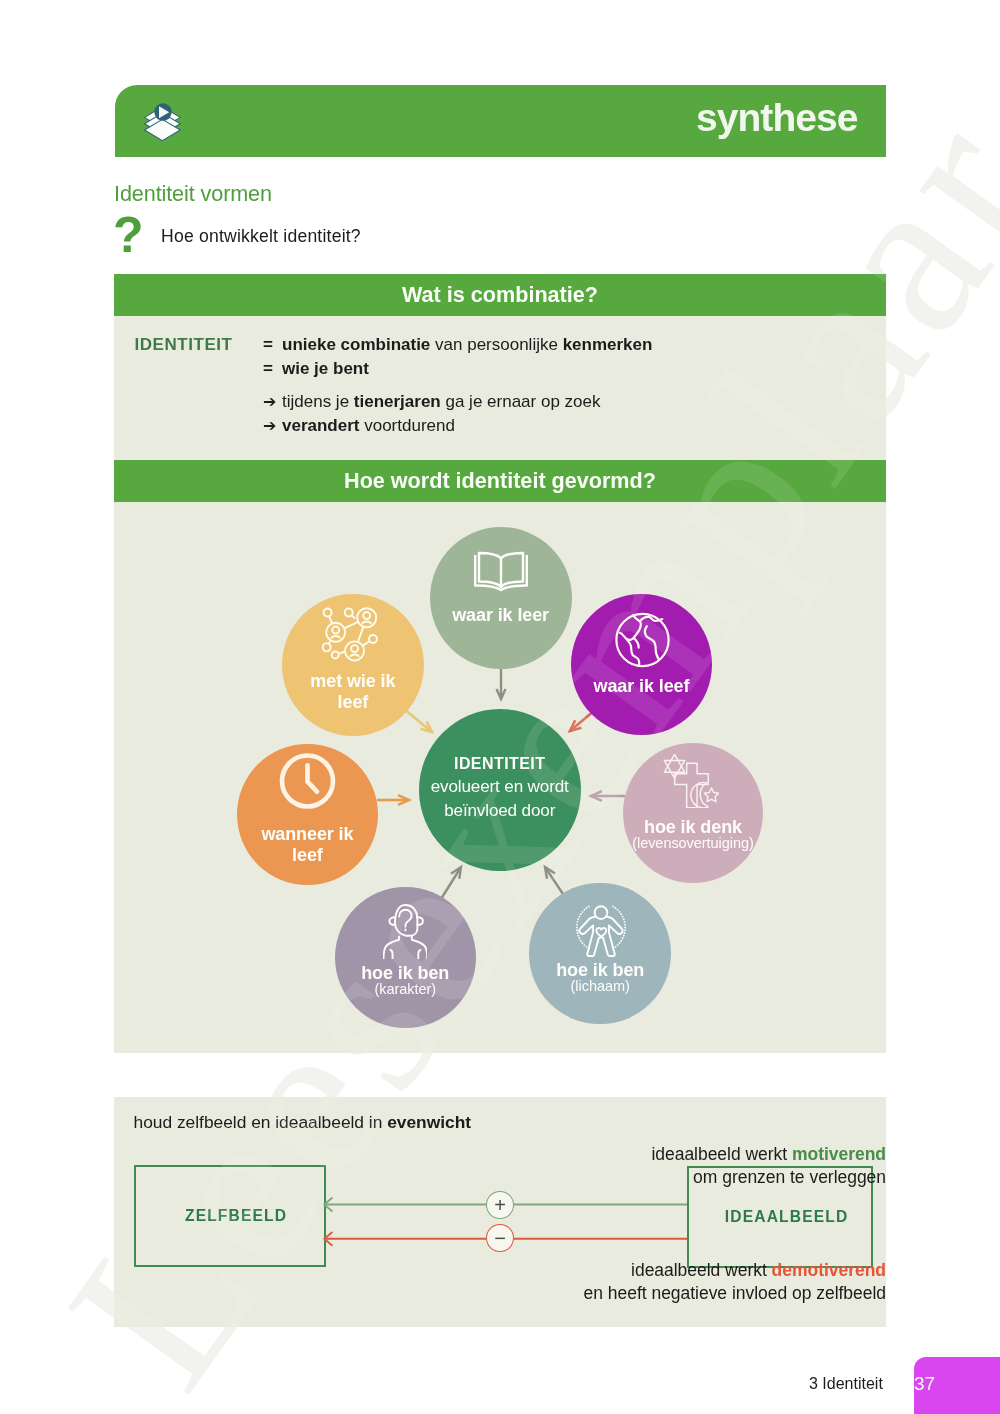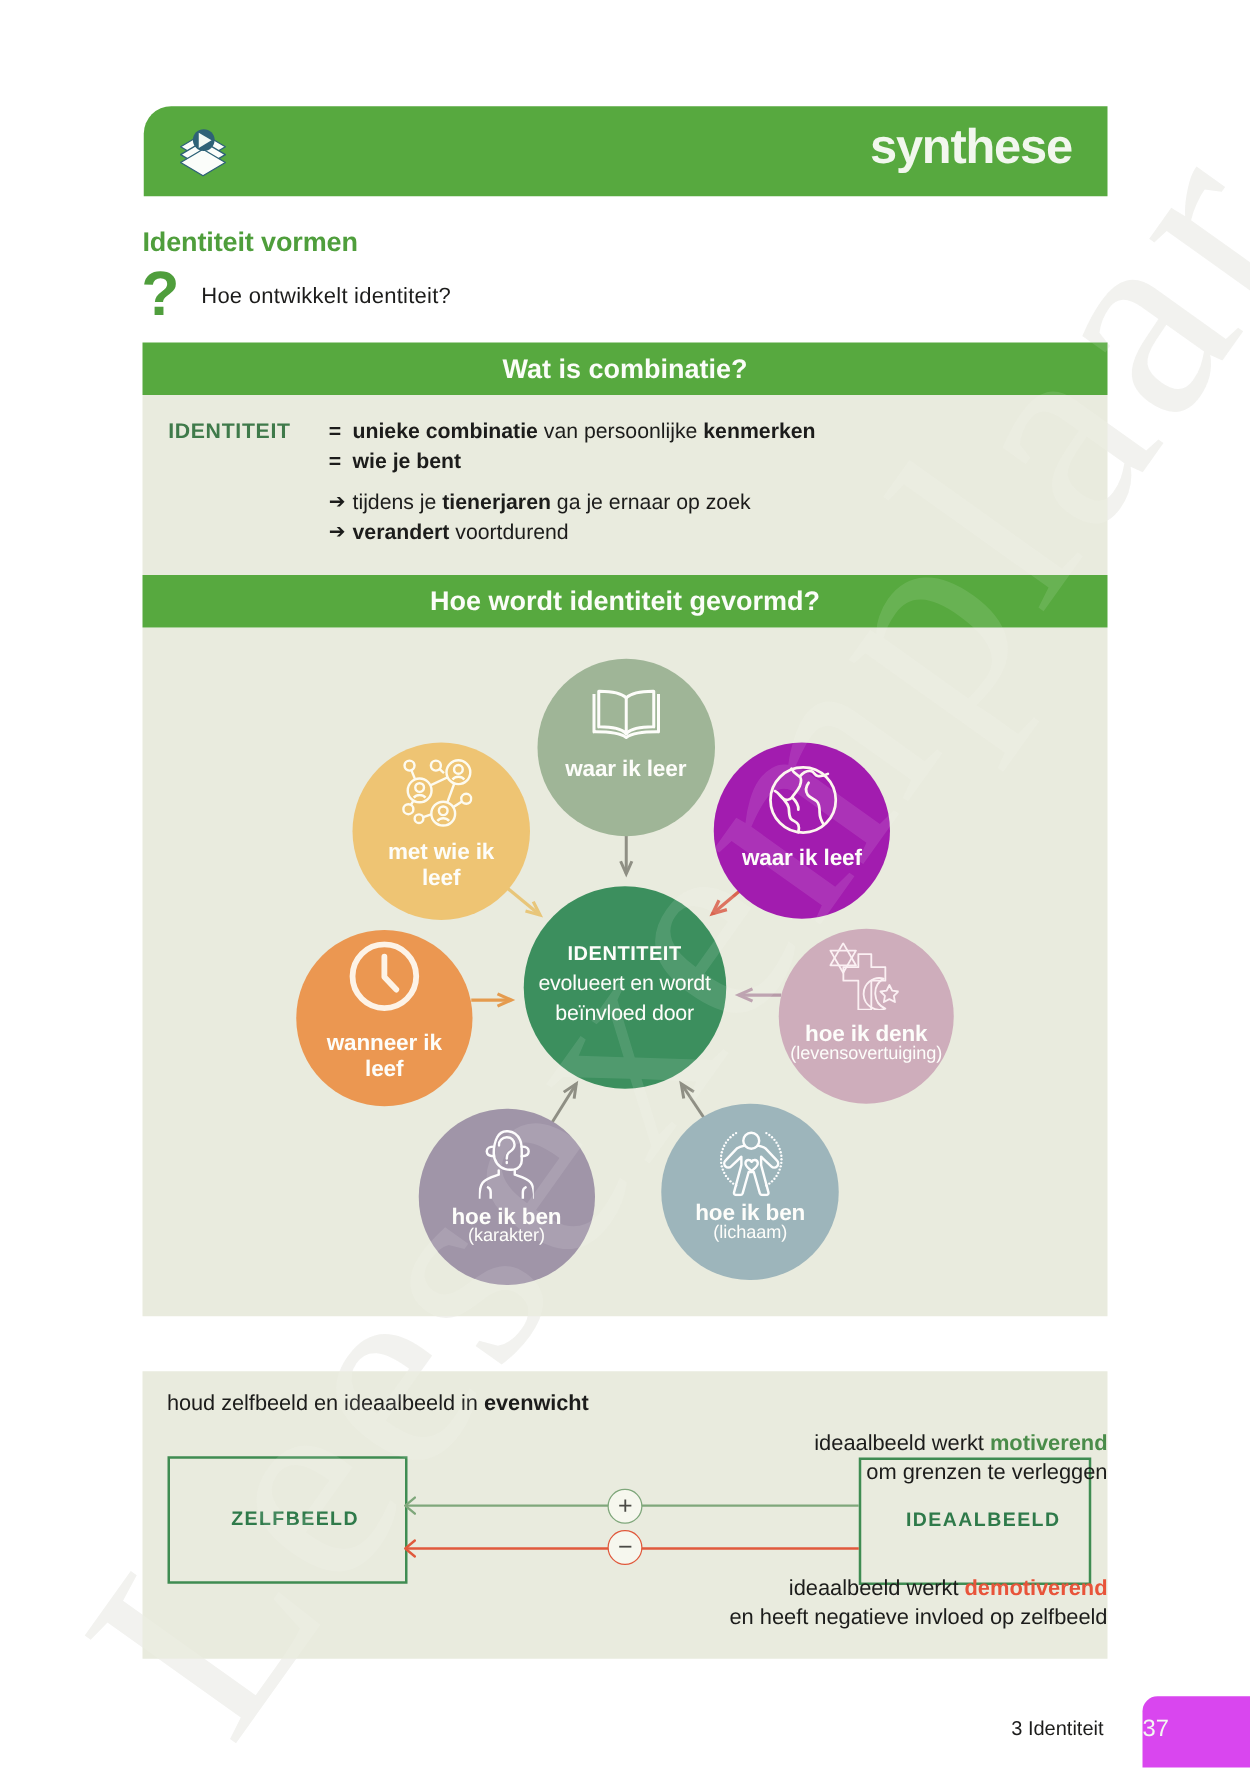--- a/index.html
+++ b/index.html
@@ -13,21 +13,21 @@
   .wm svg{display:block;}
 
   
   .hdr{position:absolute;left:114.5px;top:85px;width:771.5px;height:72px;background:#57a93f;
        border-radius:22px 0 0 0;z-index:2;}
   .hdr-title{position:absolute;right:28.5px;top:13px;
        color:#f2f7ee;font-size:39px;font-weight:bold;letter-spacing:-0.95px;line-height:1;}
   .hdr-logo{position:absolute;left:24px;top:11px;width:52px;height:53px;}
 
   
-  .sec-title{position:absolute;left:114px;top:183px;color:#4f9e3c;font-size:21.6px;font-weight:bold;
+  .sec-title{position:absolute;left:114px;top:183px;color:#4f9e3c;font-size:21.6px;font-weight:normal;
        letter-spacing:-0.1px;line-height:1;z-index:2;}
   .q-row{position:absolute;left:114px;top:220px;z-index:2;}
   .q-mark{position:absolute;left:-1px;top:-10px;color:#4f9e3c;font-size:50px;font-weight:bold;line-height:1;}
   .q-text{position:absolute;left:47px;top:8px;color:#1c1c1b;font-size:17.6px;letter-spacing:0.2px;line-height:1;white-space:nowrap;}
 
   
   .band{position:absolute;left:114px;width:772px;height:42px;background:#57a93f;z-index:2;
         display:flex;align-items:center;justify-content:center;}
   .band span{color:#fbfdf8;font-size:21.6px;font-weight:bold;letter-spacing:0px;}
 

